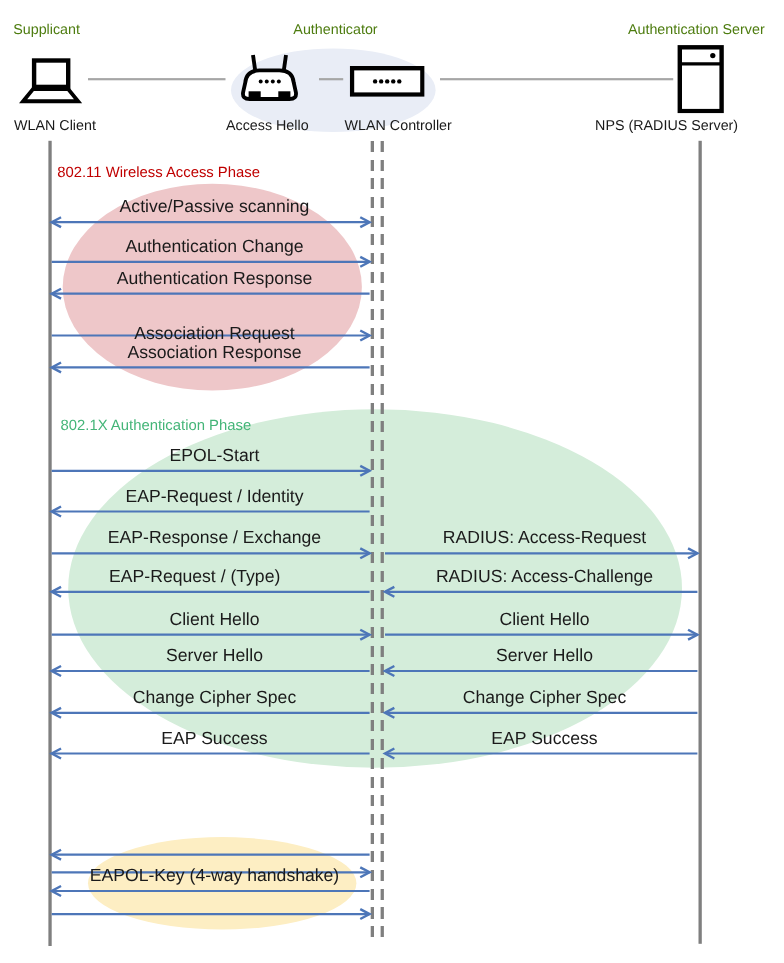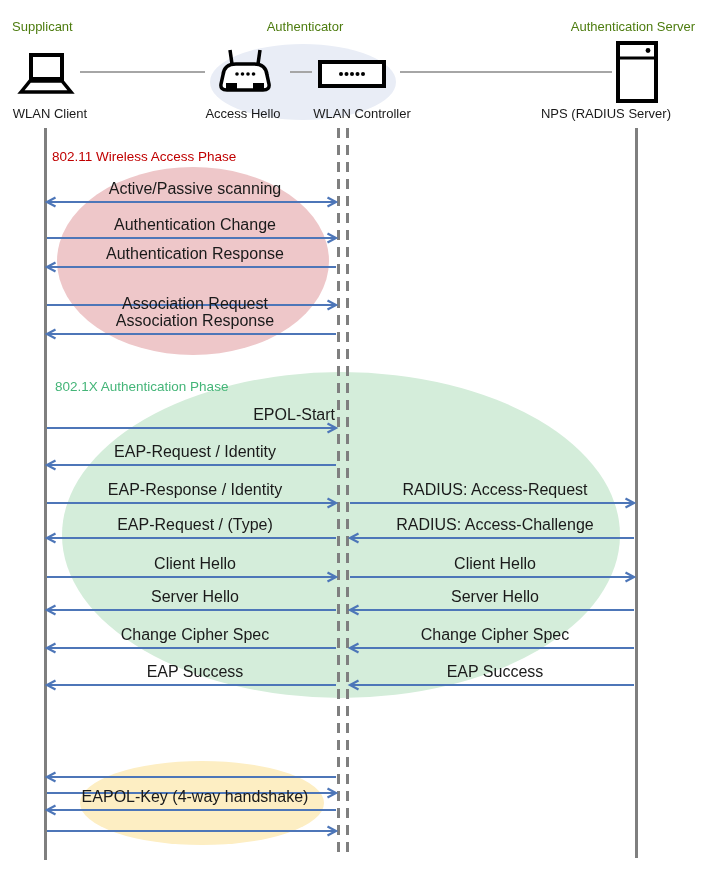--- a/index.html
+++ b/index.html
@@ -122,25 +122,25 @@
       <line x1="47" y1="810" x2="336" y2="810" class="msg-line" marker-start="url(#ah)"></line>
       <line x1="47" y1="831" x2="336" y2="831" class="msg-line" marker-end="url(#ah)"></line>
     </svg>
 
   <div id="label-layer" class="abs" style="left:0;top:0;width:713px;height:875px;pointer-events:none;">
       <div class="msg-label" style="top: 181px; left: 55px;">Active/Passive scanning</div>
       <div class="msg-label" style="top: 217px; left: 55px;">Authentication Change</div>
       <div class="msg-label" style="top: 246px; left: 55px;">Authentication Response</div>
       <div class="msg-label" style="top: 296px; left: 55px;">Association Request</div>
       <div class="msg-label" style="top: 313px; left: 55px;">Association Response</div>
-      <div class="msg-label" style="top: 407px; left: 55px; text-align: right;">EPOL-Start</div>
+      <div class="msg-label" style="top: 407px; left: 55px;">EPOL-Start</div>
       <div class="msg-label" style="top: 444px; left: 55px; text-align: center;">EAP-Request / Identity</div>
-      <div class="msg-label" style="top: 482px; left: 55px;">EAP-Response / Identity</div>
+      <div class="msg-label" style="top: 482px; left: 55px;">EAP-Response / Exchange</div>
       <div class="msg-label" style="top: 482px; left: 355px;">RADIUS: Access-Request</div>
-      <div class="msg-label" style="top: 517px; left: 55px; text-align: center;">EAP-Request / (Type)</div>
+      <div class="msg-label" style="top: 517px; left: 37px; text-align: center;">EAP-Request / (Type)</div>
       <div class="msg-label" style="top: 517px; left: 355px;">RADIUS: Access-Challenge</div>
       <div class="msg-label" style="top: 556px; left: 55px;">Client Hello</div>
       <div class="msg-label" style="top: 556px; left: 355px;">Client Hello</div>
       <div class="msg-label" style="top: 589px; left: 55px;">Server Hello</div>
       <div class="msg-label" style="top: 589px; left: 355px;">Server Hello</div>
       <div class="msg-label" style="top: 627px; left: 55px;">Change Cipher Spec</div>
       <div class="msg-label" style="top: 627px; left: 355px;">Change Cipher Spec</div>
       <div class="msg-label" style="top: 664px; left: 55px;">EAP Success</div>
       <div class="msg-label" style="top: 664px; left: 355px;">EAP Success</div>
       <div class="msg-label" style="top: 789px; left: 55px;">EAPOL-Key (4-way handshake)</div>

